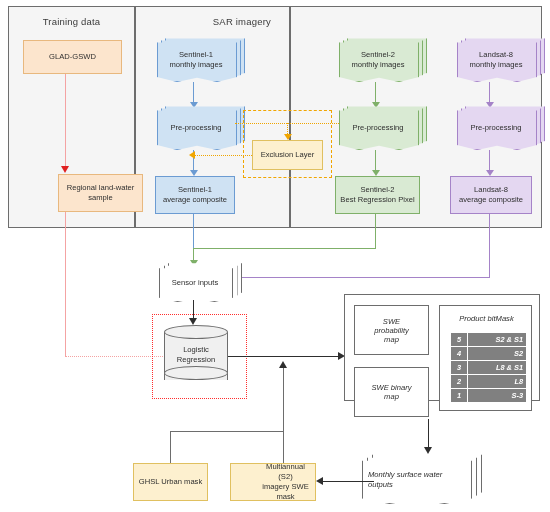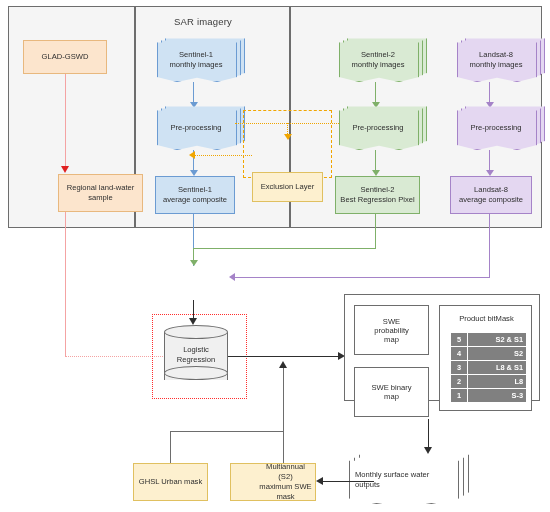--- a/index.html
+++ b/index.html
@@ -127,24 +127,25 @@
 </style>
 </head>
 <body>
 
 <div id="root">
 
   <div class="abs" id="panel-group">
     <div class="abs panel-divider" style="left:125px;"></div>
     <div class="abs panel-divider" style="left:280px;"></div>
 
-    <div class="abs panel-title" style="left:126px; width:136px;">SAR imagery</div>
-  </div>
-
-  <div class="abs node box-orange" style="left:23px; top:40px; width:84px; height:34px;align-items:center;">
+    <div class="abs panel-title" style="left:0px; width:125px;">Training data</div>
+    <div class="abs panel-title" style="left:126px; width:136px;text-align:right;">SAR imagery</div>
+  </div>
+
+  <div class="abs node box-orange" style="left:23px; top:40px; width:99px; height:34px;align-items:center;">
     <span>GLAD-GSWD</span>
   </div>
 
   <div class="abs ln vl" style="left:65px; top:74px; height:96px; background:#f4a3a3;"></div>
   <div class="abs arrow-down" style="left:61px; top:166px;
        border-left:4.5px solid transparent; border-right:4.5px solid transparent; border-top:7px solid #e02020;"></div>
 
   <div class="abs node box-orange" style="left:23px; top:174px; width:85px; height:38px; flex-direction:column;margin-left:35px;">
     <span>Regional land-water sample</span>
   </div>
@@ -186,21 +187,21 @@
     <span>average composite</span>
   </div>
 
   <div class="abs" id="exclusion-region" style="left:243px; top:110px; width:89px; height:68px;"></div>
 
   <div class="abs dotted-h" style="left:235px; top:123px; width:108px;"></div>
   <div class="abs dotted-v" style="left:287px; top:123px; height:15px;"></div>
   <div class="abs arrow-down" style="left:283.5px; top:134px;
        border-left:4px solid transparent; border-right:4px solid transparent; border-top:6px solid #f0a500;"></div>
 
-  <div class="abs node box-yellow" style="left:252px; top:140px; width:71px; height:30px;margin-top:32px;">
+  <div class="abs node box-yellow" style="left:252px; top:140px; width:71px; height:30px;">
     <span>Exclusion Layer</span>
   </div>
 
   <div class="abs dotted-h" style="left:194px; top:155px; width:58px;"></div>
   <div class="abs arrow-left" style="left:189px; top:151px;
        border-top:4px solid transparent; border-bottom:4px solid transparent; border-right:6px solid #f0a500;"></div>
 
   <div class="stack" style="left:339px; top:40px; width:78px; height:40px;">
     <div class="sheet doc-shape box-green" style="left:8px; top:-4px;"></div>
     <div class="sheet doc-shape box-green" style="left:4px; top:-2px;"></div>
@@ -271,20 +272,26 @@
   <div class="abs ln hl" style="left:193px; top:248px; width:183px; background:#7fb069;"></div>
   <div class="abs ln vl" style="left:193px; top:248px; height:16px; background:#7fb069;"></div>
   <div class="abs arrow-down" style="left:189.5px; top:260px;
        border-left:4px solid transparent; border-right:4px solid transparent; border-top:6px solid #7fb069;"></div>
 
   <div class="abs ln vl" style="left:489px; top:214px; height:63px; background:#a583c8;"></div>
   <div class="abs ln hl" style="left:235px; top:277px; width:255px; background:#a583c8;"></div>
   <div class="abs arrow-left" style="left:229px; top:273px;
        border-top:4px solid transparent; border-bottom:4px solid transparent; border-right:6px solid #a583c8;"></div>
 
+  <div class="stack" style="left:159px; top:266px; width:72px; height:34px;">
+    <div class="sheet doc-shape box-white" style="left:9px; top:-5px;"></div>
+    <div class="sheet doc-shape box-white" style="left:4.5px; top:-2.5px;"></div>
+    <div class="sheet doc-shape box-white"></div>
+    <div class="doc-label">Sensor inputs</div>
+  </div>
 
   <div class="abs ln vl" style="left:193px; top:300px; height:22px; background:#2e2e2e;"></div>
   <div class="abs arrow-down" style="left:189px; top:318px;
        border-left:4.5px solid transparent; border-right:4.5px solid transparent; border-top:7px solid #2e2e2e;"></div>
 
   <div class="abs" id="lr-dotted-region" style="left:152px; top:314px; width:95px; height:85px;"></div>
 
   <div class="abs" id="cylinder-wrap" style="left:164px; top:325px;">
     <div class="cyl-body"></div>
     <div class="cyl-bottom"></div>
@@ -292,21 +299,21 @@
     <div class="cyl-text">
       <span>Logistic</span><br>
       <span>Regression</span>
     </div>
   </div>
 
   <div class="abs ln hl" style="left:228px; top:356px; width:114px; background:#2e2e2e;"></div>
   <div class="abs arrow-right" style="left:338px; top:352px;
        border-top:4.5px solid transparent; border-bottom:4.5px solid transparent; border-left:7px solid #2e2e2e;"></div>
 
-  <div class="abs box-white" style="left:344px; top:294px; width:196px; height:107px;">
+  <div class="abs box-white" style="left:344px; top:294px; width:196px; height:107px;font-style:italic;">
     <div class="abs box-white" style="left:9px; top:10px; width:75px; height:50px;
          display:flex; align-items:center; justify-content:center; flex-direction:column;">
       <span class="section-label">SWE</span>
       <span class="section-label">probability</span>
       <span class="section-label">map</span>
     </div>
     <div class="abs box-white" style="left:9px; top:72px; width:75px; height:50px;
          display:flex; align-items:center; justify-content:center; flex-direction:column;">
       <span class="section-label">SWE binary</span>
       <span class="section-label">map</span>
@@ -347,28 +354,28 @@
   <div class="abs node box-yellow" style="left:133px; top:463px; width:75px; height:38px;">
     <span>GHSL Urban mask</span>
   </div>
 
   <div class="abs ln vl" style="left:283px; top:368px; height:95px; background:#6d6d6d;"></div>
   <div class="abs arrow-up" style="left:279px; top:361px;
        border-left:4.5px solid transparent; border-right:4.5px solid transparent; border-bottom:7px solid #2e2e2e;"></div>
 
   <div class="abs node box-yellow" style="left:230px; top:463px; width:86px; height:38px; flex-direction:column;padding-left:28px;">
     <span>Multiannual (S2)</span>
-    <span>maximum SWE mask</span>
+    <span>imagery SWE mask</span>
   </div>
 
   <div class="abs ln vl" style="left:428px; top:419px; height:32px; background:#2e2e2e;"></div>
   <div class="abs arrow-down" style="left:424px; top:447px;
        border-left:4.5px solid transparent; border-right:4.5px solid transparent; border-top:7px solid #2e2e2e;"></div>
 
-  <div class="stack" style="left:349px; top:458px; width:108px; height:44px;">
+  <div class="stack" style="left:362px; top:458px; width:108px; height:44px;font-style:italic;">
     <div class="sheet doc-shape box-white" style="left:10px; top:-6px;"></div>
     <div class="sheet doc-shape box-white" style="left:5px; top:-3px;"></div>
     <div class="sheet doc-shape box-white"></div>
     <div class="doc-label left">
       <span>
         <span>Monthly surface water</span><br>
         <span>outputs</span>
       </span>
     </div>
   </div>

